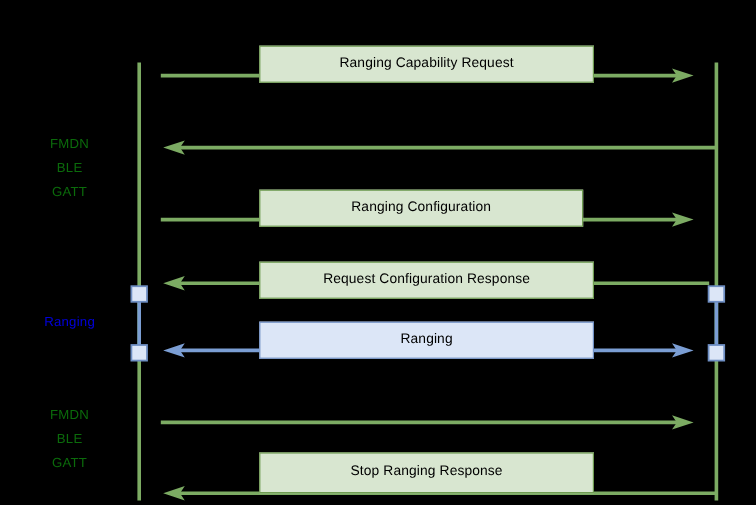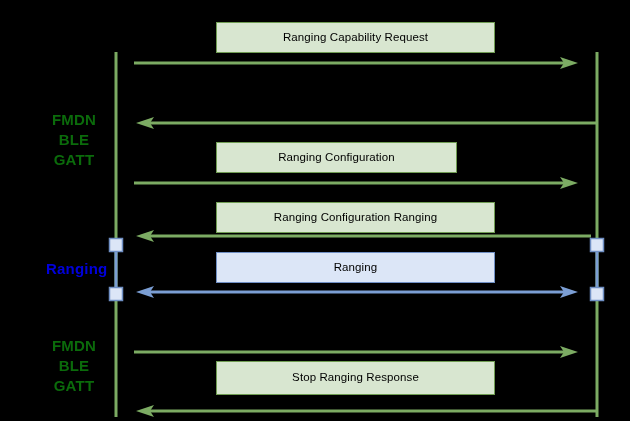--- a/index.html
+++ b/index.html
@@ -27,38 +27,38 @@
   .msg-box {
     position: absolute;
     box-sizing: border-box;
     display: flex;
     align-items: center;
     justify-content: center;
     font-size: 11.5px;
     color: #000000;
     letter-spacing: 0.1px;
     line-height: 1;
+    margin-top: 16px;
   }
   .msg-box.green {
     background: #d8e6d0;
     border: 1px solid #6f9c52;
   }
   .msg-box.blue {
     background: #dce6f7;
     border: 1px solid #6f8fc4;
   }
   .side-label {
     position: absolute;
     text-align: center;
-    font-size: 15px;
-    font-weight: bold;
+    font-size: 11px;
+    font-weight: normal;
     line-height: 20px;
     letter-spacing: 0.2px;
     white-space: pre;
-    margin-left: 16px;
   }
   .side-label.green-label { color: #0b6b0b; }
   .side-label.blue-label  { color: #0000dd; }
 </style>
 </head>
 <body>
 
 <div id="diagram">
 
   <svg id="svg-layer" viewBox="0 0 630 421" xmlns="http://www.w3.org/2000/svg">
@@ -126,22 +126,22 @@
 
   <div class="side-label blue-label" style="left:30px; top:259px; width:56px;">Ranging</div>
 
   <div class="side-label green-label" style="left:33px; top:336px; width:50px;">FMDN
 BLE
 GATT</div>
 
   <div class="msg-box green" style="left:216px; top:22px; width:279px; height:31px;">Ranging Capability Request</div>
 
 
-  <div class="msg-box green" style="left:216px; top:142px; width:241px; height:31px;">Ranging Configuration</div>
+  <div class="msg-box green" style="left:216px; top:142px; width:270px; height:31px;">Ranging Configuration</div>
 
-  <div class="msg-box green" style="left:216px; top:202px; width:279px; height:31px;">Ranging Configuration Ranging</div>
+  <div class="msg-box green" style="left:216px; top:202px; width:279px; height:31px;">Request Configuration Response</div>
 
   <div class="msg-box blue" style="left:216px; top:252px; width:279px; height:31px;">Ranging</div>
 
 
   <div class="msg-box green" style="left:216px; top:361px; width:279px; height:34px;">Stop Ranging Response</div>
 
 </div>
 
 </body></html>

